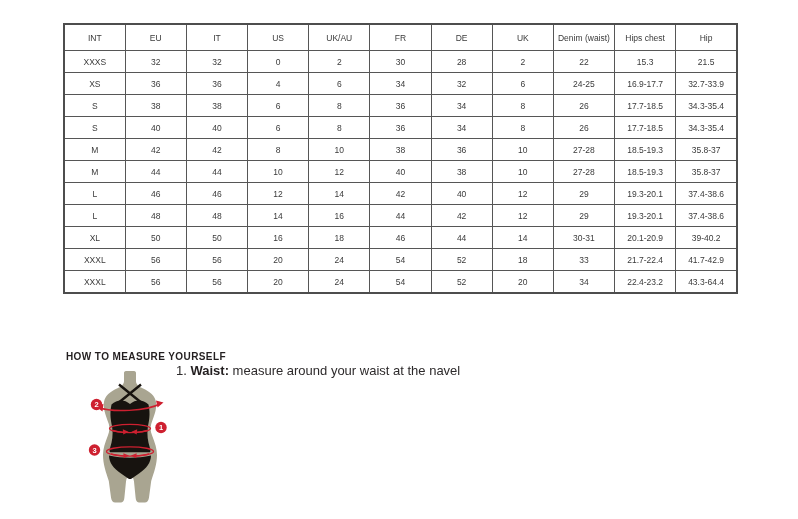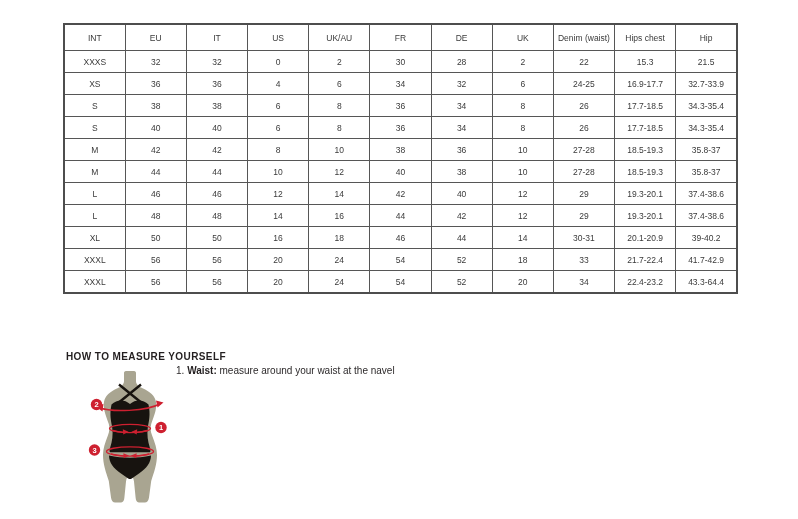--- a/index.html
+++ b/index.html
@@ -22,21 +22,21 @@
   .size-table thead th{height:25px;}
   .size-table tbody td{height:21px;}
 
   .measure-heading{
     position:absolute;left:66px;top:351px;margin:0;
     font-size:10px;font-weight:bold;color:#231f20;letter-spacing:.4px;
   }
   .figure{position:absolute;left:85px;top:371px;width:90px;height:136px;}
   .measure-list{
     position:absolute;left:176px;top:367px;margin:0;padding:0;list-style:none;
-    font-size:10px;color:#2d2a2b;
+    font-size:13px;color:#2d2a2b;
   }
   .measure-list li{margin:0 0 9px 0;line-height:8px;}
   .measure-list b{font-weight:bold;color:#231f20;}
   .badge-num{
     font-family:"Liberation Sans","DejaVu Sans",sans-serif;
     font-size:7.5px;font-weight:bold;fill:#ffffff;
   }
 </style>
 </head>
 <body>

